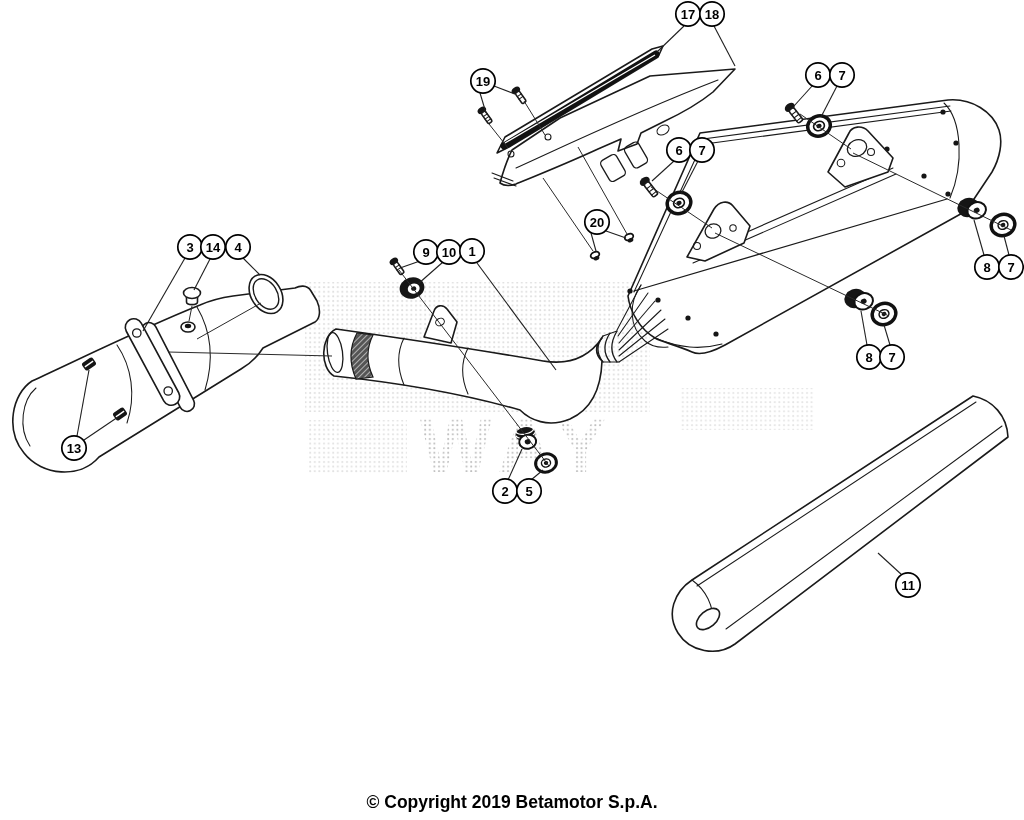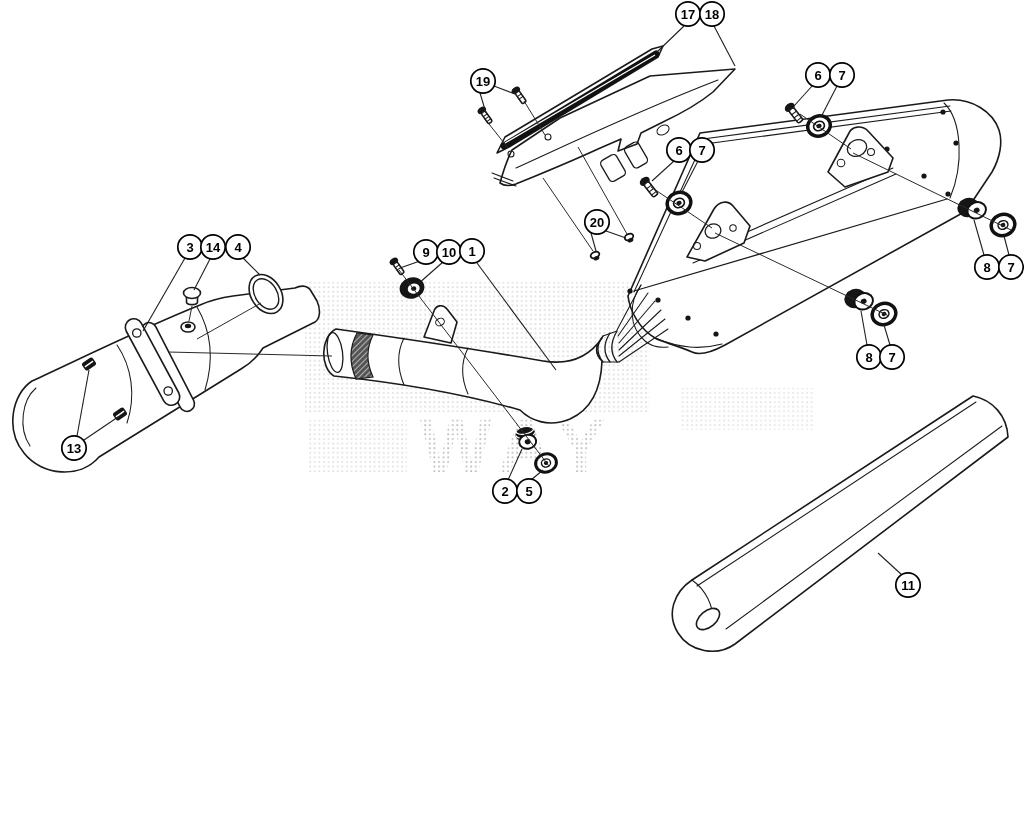--- a/index.html
+++ b/index.html
@@ -396,13 +396,14 @@
     <circle cx="529" cy="491" r="12.2"></circle>
         <text x="529" y="491.5">5</text>
   </g>
   <g class="callout">
     <line class="leader" x1="902" y1="575" x2="878" y2="553"></line>
     <circle cx="908" cy="585" r="12.2"></circle>
         <text x="908" y="585.5">11</text>
   </g>
 </svg>
 
+<div id="copyright">© Copyright 2019 Betamotor S.p.A.</div>
 </div>
 
 </body></html>

